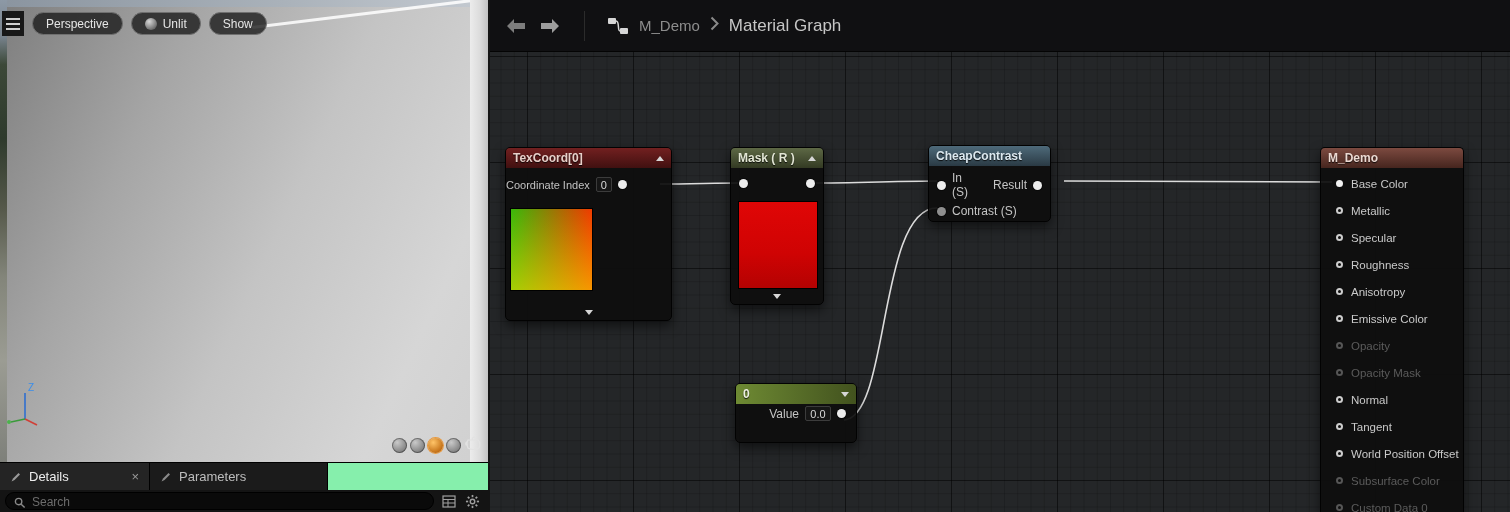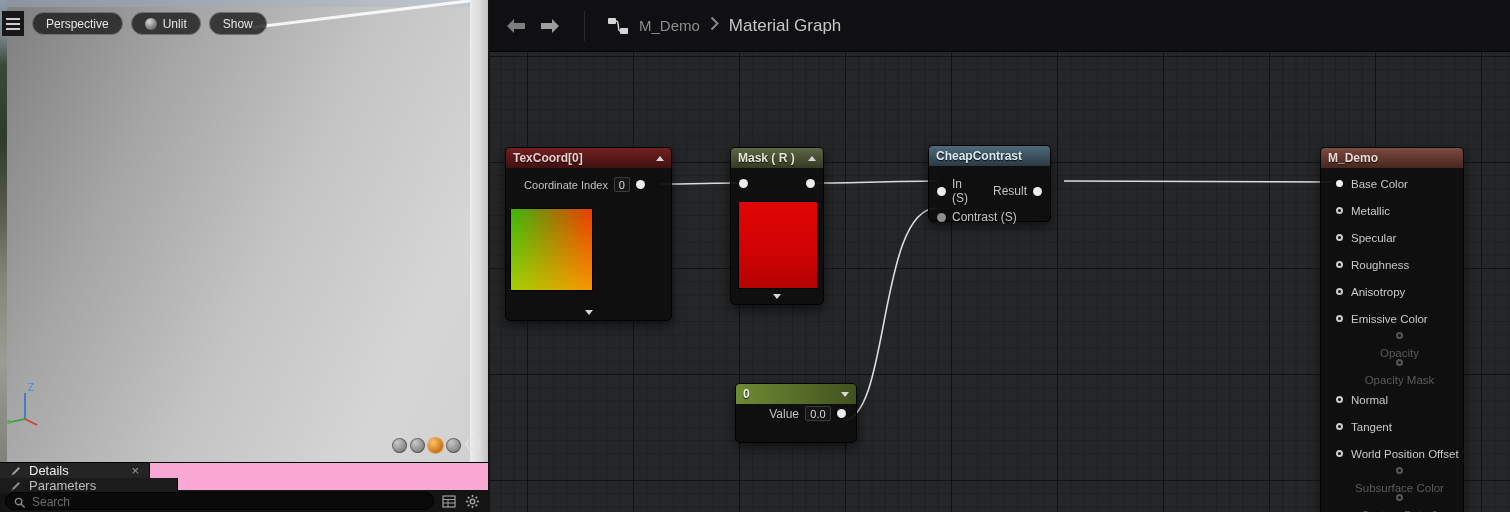--- a/index.html
+++ b/index.html
@@ -30,21 +30,21 @@
 
   .gizmo{position:absolute;left:4px;bottom:30px;}
 
   .mesh-row{position:absolute;right:4px;bottom:7px;display:flex;align-items:center;gap:3px;}
   .mesh-ico{width:15px;height:15px;border-radius:50%;cursor:pointer;
     background:radial-gradient(circle at 35% 30%,#c9c9c9,#7d7d7d 75%);box-shadow:inset 0 0 0 1px rgba(0,0,0,.35);}
   .mesh-ico.active{background:radial-gradient(circle at 35% 30%,#ffc468,#c06c12 75%);box-shadow:0 0 0 1px #e89a40;}
 
   
   .bottom{position:absolute;left:0;top:462px;width:488px;height:50px;background:#0e0e0e;border-top:1px solid #000;}
-  .tabs{display:flex;height:27px;background:#f9a8d4;align-items:stretch;flex-direction:column;}
+  .tabs{display:flex;height:27px;background:#86efac;align-items:stretch;}
   .tab{display:flex;align-items:center;gap:7px;padding:0 10px;font-size:13px;color:#bdbdbd;
     background:#1b1b1b;border-right:1px solid #000;cursor:pointer;}
   .tab.active{background:#242424;color:#ededed;width:150px;}
   .tab .close{margin-left:auto;color:#9a9a9a;font-size:13px;cursor:pointer;}
   .tab.params{width:178px;}
   .search-row{display:flex;align-items:center;height:22px;padding:2px 5px;gap:8px;background:#141414;}
   .search-box{flex:1;display:flex;align-items:flex-end;gap:6px;height:18px;background:#0a0a0a;
     border:1px solid #000;border-radius:9px;padding:0 8px;}
   .search-box input{flex:1;background:transparent;border:none;outline:none;color:#cfcfcf;font-size:12px;}
   .search-box input::placeholder{color:#6d6d6d;}
@@ -85,48 +85,48 @@
   .hdr-texcoord{background:linear-gradient(#722020,#411010);color:#e8cfc9;}
   .hdr-mask{background:linear-gradient(#5d6845,#333a23);color:#e2e6d4;}
   .hdr-contrast{background:linear-gradient(#4e6a7a,#2a3a44);color:#dce9f0;}
   .hdr-const{background:linear-gradient(90deg,#6e8a33,#42521e);color:#eef2e2;}
   .hdr-material{background:linear-gradient(#7c4a40,#46251e);color:#ecd9d2;}
 
   .pin{width:9px;height:9px;border-radius:50%;background:#ededed;box-shadow:0 0 0 1px #0a0a0a;flex:0 0 auto;cursor:crosshair;}
   .pin.dim{background:#8f8f8f;}
 
   .node-texcoord{left:15px;top:147px;width:167px;height:174px;}
-  .tc-row{display:flex;align-items:center;justify-content:center;gap:6px;padding:9px 8px 0 0;
+  .tc-row{display:flex;align-items:center;justify-content:flex-start;gap:6px;padding:9px 8px 0 0;
     font-size:11px;color:#c2c2c2;}
   .mini-input{width:16px;height:15px;background:#161616;border:1px solid #3c3c3c;border-radius:2px;
     color:#d8d8d8;font-size:11px;text-align:center;padding:0;}
   .tc-preview{position:absolute;left:4px;top:60px;width:83px;height:83px;border:1px solid #000;
     background:linear-gradient(to bottom,rgba(255,225,0,0),rgba(255,225,0,.55)),
                linear-gradient(to right,#39b80a,#f03a00);}
 
   .node-mask{left:240px;top:147px;width:94px;height:158px;}
   .mask-pin-row{display:flex;align-items:center;justify-content:space-between;padding:0 8px;margin-top:6px;height:18px;}
   .mask-preview{position:absolute;left:7px;top:53px;width:80px;height:88px;border:1px solid #000;
     background:linear-gradient(180deg,#e00606,#cf0303 60%,#b40202);}
 
   .node-contrast{left:438px;top:145px;width:123px;height:77px;}
   .cc-row{display:flex;align-items:center;gap:6px;padding:0 8px;height:26px;font-size:12px;color:#c4c4c4;}
-  .cc-row.first{margin-top:12px;}
+  .cc-row.first{margin-top:6px;}
   .cc-spacer{flex:1;}
 
   .node-const{left:245px;top:383px;width:122px;height:60px;}
   .const-row{display:flex;align-items:center;justify-content:flex-end;gap:6px;padding:2px 10px 0 0;
     font-size:12px;color:#c4c4c4;}
   .val-input{width:26px;height:15px;background:#161616;border:1px solid #3c3c3c;border-radius:2px;
     color:#d8d8d8;font-size:11px;text-align:center;padding:0;}
 
   .node-material{left:830px;top:147px;width:144px;height:366px;border-bottom:none;border-radius:5px 5px 0 0;}
   .mat-pins{padding-top:2px;}
   .pin-row{display:flex;align-items:center;gap:8px;height:27px;padding-left:15px;font-size:11.5px;color:#c9c9c9;}
-  .pin-row.disabled{color:#5b5b5b;flex-direction:column;}
+  .pin-row.disabled{color:#5b5b5b;}
   .mpin{width:7px;height:7px;border-radius:50%;border:2px solid #cdcdcd;background:transparent;flex:0 0 auto;cursor:crosshair;}
   .mpin.connected{background:#f2f2f2;border-color:#f2f2f2;}
   .pin-row.disabled .mpin{border-color:#565656;}
 </style>
 </head>
 <body>
 
 <div class="app">
 
   <div class="viewport">

